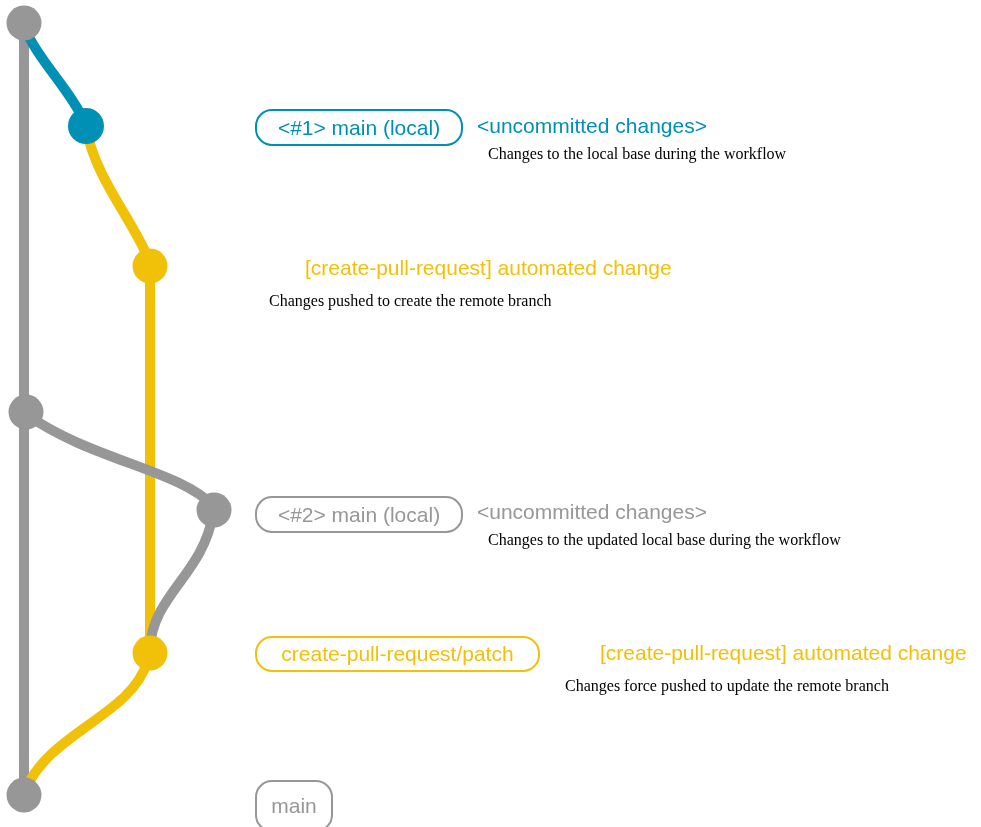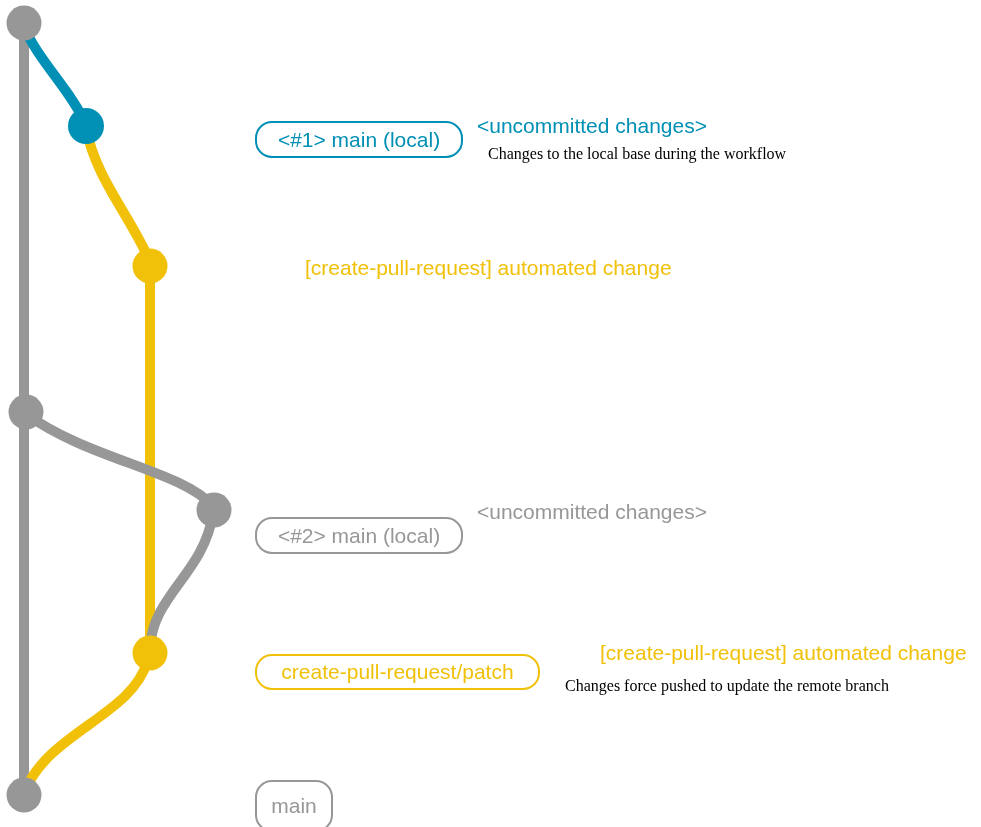--- a/index.html
+++ b/index.html
@@ -29,22 +29,22 @@
   .c-yellow{color:var(--yellow);margin-left:48px;}
   .label-box{
     position:absolute;
     display:flex;align-items:center;justify-content:center;
     border:2px solid;border-radius:17px;
     font-size:21px;white-space:nowrap;
     box-sizing:border-box;
     background:var(--background);
   }
   .b-gray{border-color:var(--gray);color:var(--gray);}
-  .b-blue{border-color:var(--blue);color:var(--blue);margin-top:12px;}
-  .b-yellow{border-color:var(--yellow);color:var(--yellow);margin-top:18px;}
+  .b-blue{border-color:var(--blue);color:var(--blue);}
+  .b-yellow{border-color:var(--yellow);color:var(--yellow);}
   .annot{
     position:absolute;
     font-family:"Liberation Serif",serif;
     font-size:16px;line-height:22px;
     color:var(--annotation-text);
     white-space:nowrap;
   }
 </style>
 </head>
 <body>
@@ -71,24 +71,26 @@
       <circle cx="24" cy="795" r="17.5" style="fill:var(--gray)"></circle>
     </g>
   </svg>
 
 
   <div class="label-box b-blue" style="left:255px;top:109px;width:208px;height:37px">&lt;#1&gt; main (local)</div>
   <div class="gmsg c-blue" style="left:477px;top:114px">&lt;uncommitted changes&gt;</div>
   <div class="annot" style="left:488px;top:143px">Changes to the local base during the workflow</div>
 
   <div class="gmsg c-yellow" style="left:257px;top:256px">[create-pull-request] automated change</div>
+  <div class="annot" style="left:269px;top:290px">Changes pushed to create the remote branch</div>
 
 
-  <div class="label-box b-gray" style="left:255px;top:517px;width:208px;height:37px">&lt;#2&gt; main (local)</div>
+  <div class="label-box b-gray" style="left:255px;top:496px;width:208px;height:37px">&lt;#2&gt; main (local)</div>
   <div class="gmsg c-gray" style="left:477px;top:500px">&lt;uncommitted changes&gt;</div>
+  <div class="annot" style="left:488px;top:529px">Changes to the updated local base during the workflow</div>
 
   <div class="label-box b-yellow" style="left:255px;top:636px;width:285px;height:36px">create-pull-request/patch</div>
   <div class="gmsg c-yellow" style="left:552px;top:641px">[create-pull-request] automated change</div>
   <div class="annot" style="left:565px;top:675px">Changes force pushed to update the remote branch</div>
 
   <div class="label-box b-gray" style="left:255px;top:780px;width:78px;height:52px">main</div>
 
 </div>
 
 </body></html>

